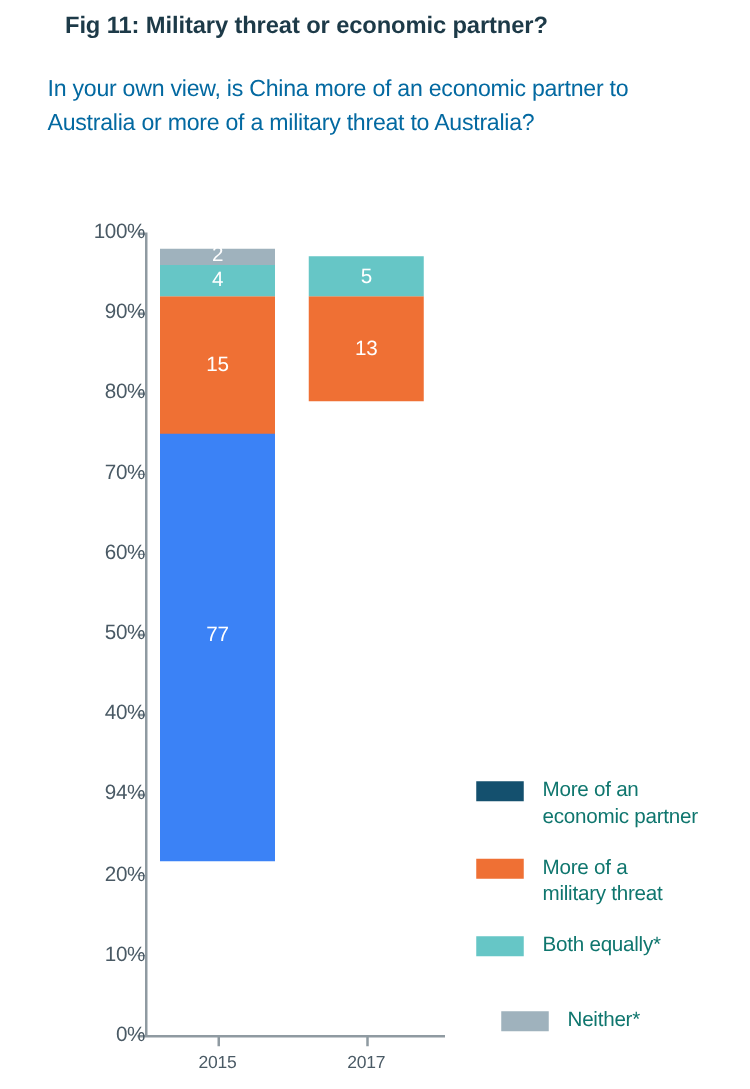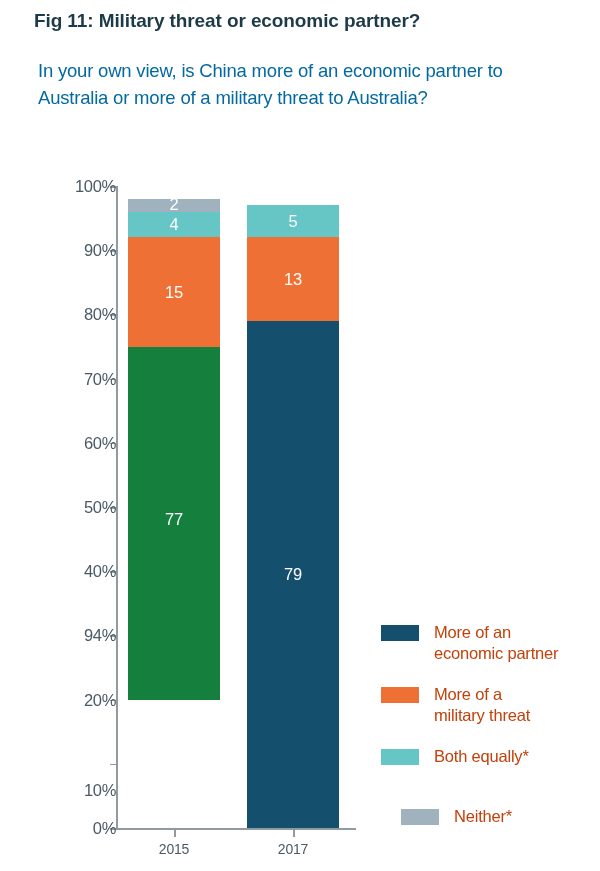--- a/index.html
+++ b/index.html
@@ -12,21 +12,21 @@
     height: 871px;
     position: relative;
     font-family: "Liberation Sans", sans-serif;
     color: #2a3f4d;
     overflow: hidden;
   }
 
   
   #chart-title {
     position: absolute;
-    left: 34px;
+    left: 52px;
     top: 10px;
     width: 540px;
     font-size: 19px;
     font-weight: bold;
     color: #1d3a48;
     letter-spacing: -0.1px;
   }
   #chart-subtitle {
     position: absolute;
     left: 38px;
@@ -138,21 +138,21 @@
   .legend-swatch {
     width: 38px;
     height: 16px;
     flex: 0 0 38px;
     margin-top: 3px;
   }
   .legend-label {
     margin-left: 15px;
     font-size: 16.5px;
     line-height: 21px;
-    color: #c2410c;
+    color: #0f766e;
     letter-spacing: -0.2px;
     white-space: pre-line;
   }
 </style>
 </head>
 <body>
 
 <div id="page-root">
 
   <div id="chart-title">Fig 11: Military threat or economic partner?</div>
@@ -193,52 +193,49 @@
         <div class="y-tick-wrap" style="top: 635.4px;">
           <div class="y-tick-mark" style="top: 0px;"></div>
           <div class="y-tick-label" style="top: 0px;">94%</div>
         </div>
         <div class="y-tick-wrap" style="top: 699.6px;">
           <div class="y-tick-mark" style="top: 0px;"></div>
           <div class="y-tick-label" style="top: 0px;">20%</div>
         </div>
         <div class="y-tick-wrap" style="top: 763.8px;">
           <div class="y-tick-mark" style="top: 0px;"></div>
-          <div class="y-tick-label" style="top: 0px; margin-top: 26px;">10%</div>
+          <div class="y-tick-label" style="top: 0px;">10%</div>
         </div>
         <div class="y-tick-wrap" style="top: 828px;">
           <div class="y-tick-mark" style="top: 0px;"></div>
           <div class="y-tick-label" style="top: 0px;">0%</div>
         </div>
       </div>
     <div id="x-ticks">
         <div class="x-tick-mark" style="left: 174px;"></div>
         <div class="x-tick-label" style="left: 124px; width: 100px;">2015</div>
         <div class="x-tick-mark" style="left: 293px;"></div>
         <div class="x-tick-label" style="left: 243px; width: 100px;">2017</div>
       </div>
     <div id="bars">
         <div class="bar-group" style="left: 128px; top: 186px; width: 92px; height: 642px;">
-          <div class="bar-segment" style="background: #15803d; top: 153px; height: 361px;">
+          <div class="bar-segment" style="background: #3b82f6; top: 142px; height: 361px;">
             <span class="seg-label">77</span>
           </div>
           <div class="bar-segment" style="background: rgb(239, 112, 52); top: 51.36px; height: 110px;">
             <span class="seg-label">15</span>
           </div>
           <div class="bar-segment" style="background: rgb(102, 198, 198); top: 25.68px; height: 25.68px;">
             <span class="seg-label">4</span>
           </div>
           <div class="bar-segment" style="background: rgb(159, 178, 189); top: 12.84px; height: 12.84px;">
             <span class="seg-label" style="position: relative; top: -1px;">2</span>
           </div>
         </div>
         <div class="bar-group" style="left: 247px; top: 186px; width: 92px; height: 642px;">
-          <div class="bar-segment" style="background: rgb(20, 80, 110); top: 134.82px; height: 507.18px;">
-            <span class="seg-label">79</span>
-          </div>
           <div class="bar-segment" style="background: rgb(239, 112, 52); top: 51.36px; height: 83.46px;">
             <span class="seg-label">13</span>
           </div>
           <div class="bar-segment" style="background: rgb(102, 198, 198); top: 19.26px; height: 32.1px;">
             <span class="seg-label">5</span>
           </div>
         </div>
       </div>
   </div>
 

